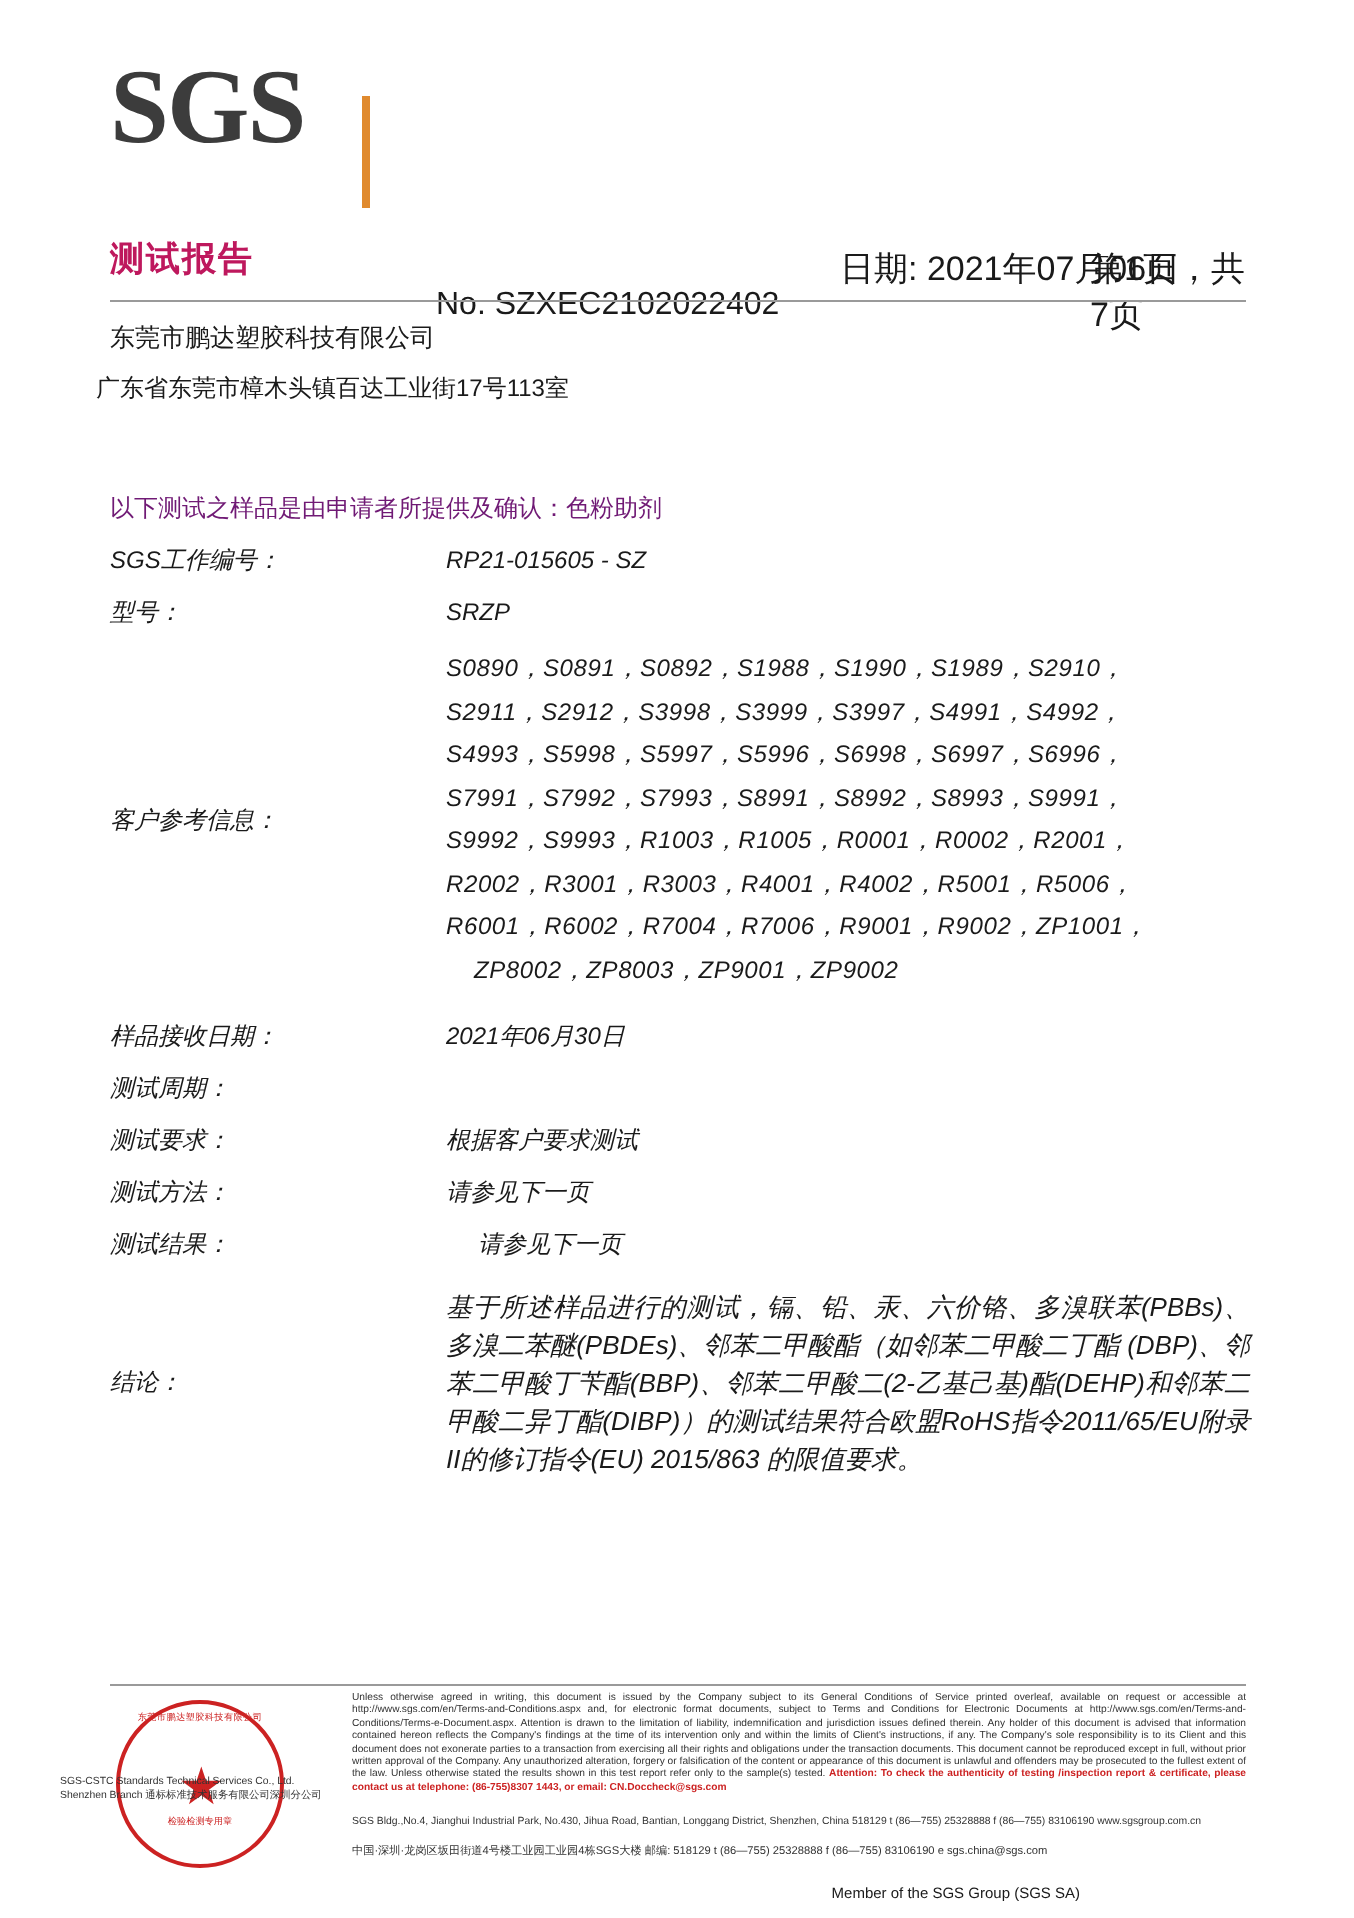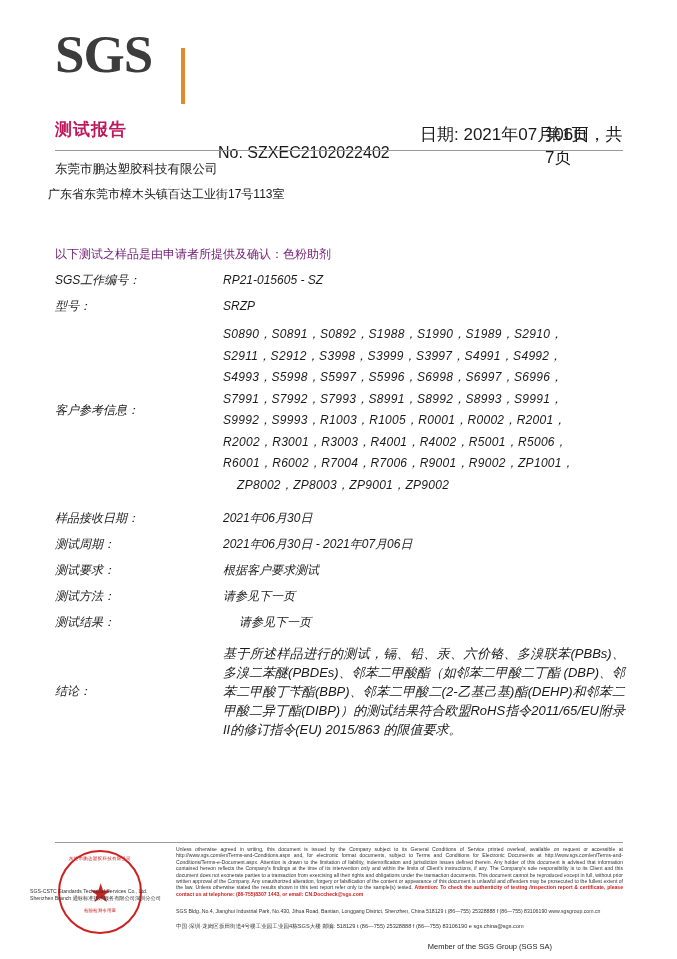--- a/index.html
+++ b/index.html
@@ -249,21 +249,21 @@
     position: absolute;
     left: 176px;
     top: 922px;
     width: 447px;
     font-size: 5.6px;
     line-height: 8px;
     color: #333;
   }
   .member-line {
     position: absolute;
-    right: 36px;
+    right: 48px;
     top: 942px;
     font-size: 7.5px;
     color: #1a1a1a;
   }
 </style>
 </head>
 <body>
 
 <div class="page">
 
@@ -311,21 +311,20 @@
       </div>
     </div>
 
     <div class="field-row">
       <div class="field-label">样品接收日期：</div>
       <div class="field-value">2021年06月30日</div>
     </div>
 
     <div class="field-row">
       <div class="field-label">测试周期：</div>
-      <div class="field-value">2021年06月30日 - 2021年07月06日</div>
     </div>
 
     <div class="field-row">
       <div class="field-label">测试要求：</div>
       <div class="field-value">根据客户要求测试</div>
     </div>
 
     <div class="field-row">
       <div class="field-label">测试方法：</div>
       <div class="field-value">请参见下一页</div>

